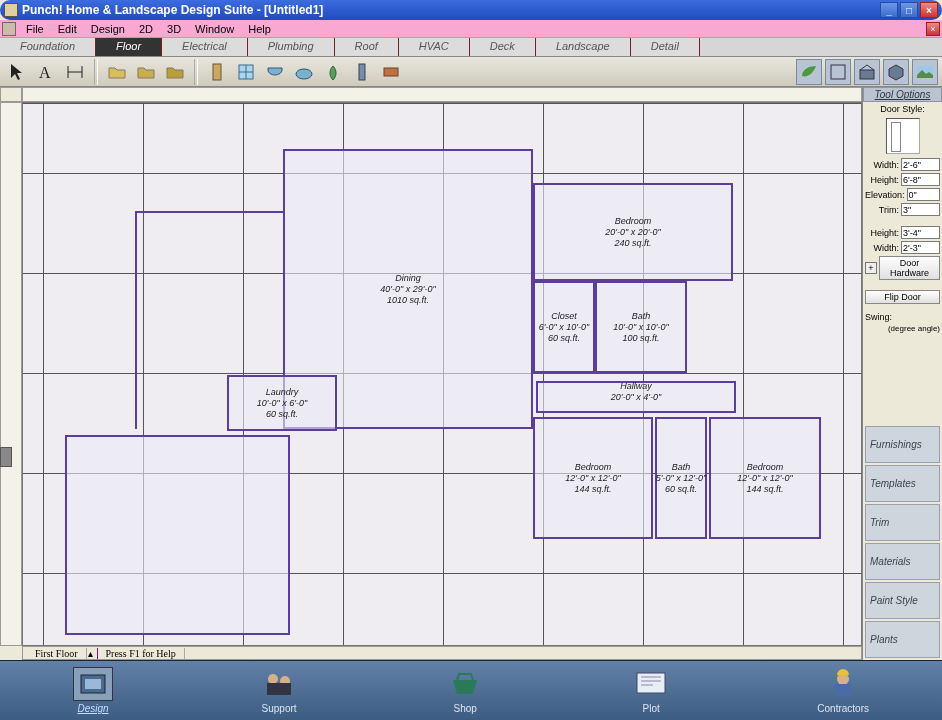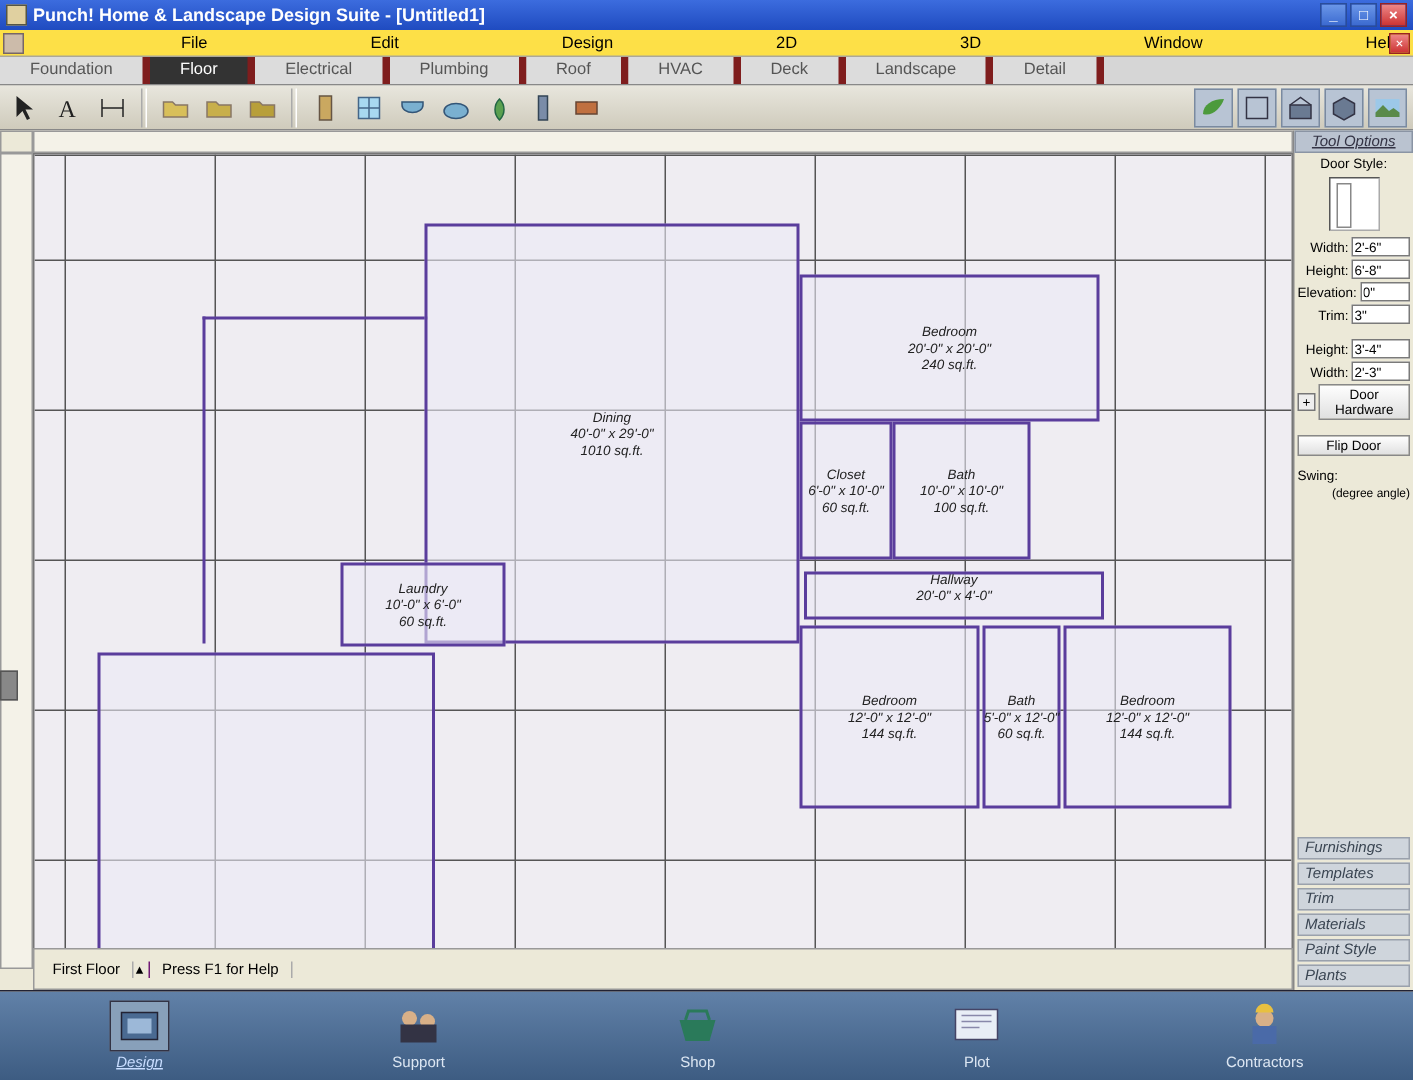--- a/index.html
+++ b/index.html
@@ -13,20 +13,21 @@
     height: 720px;
     position: relative;
   }
   .titlebar {
     background: linear-gradient(#3c6cde, #1f4bc0);
     height: 20px;
     color: #fff;
     display: flex;
     align-items: center;
     padding: 0 4px;
+    border-radius: 10px;
   }
   .titlebar .icon {
     width: 14px; height: 14px;
     background: #e0d0a0; border:1px solid #554;
     margin-right: 4px;
   }
   .titlebar .title { flex:1; font-weight:bold; font-size:12px;}
   .win-btns { display:flex; gap:2px;}
   .win-btn {
     width:18px; height:16px;
@@ -36,38 +37,38 @@
     color:#fff; font-size:10px; font-weight:bold;
     cursor:pointer;
   }
   .win-btn.close { background:linear-gradient(#e88,#c33); border-color:#922;}
   .second-close {
     width:14px; height:14px; background:linear-gradient(#e88,#c33);
     border:1px solid #922; color:#fff; display:flex; align-items:center; justify-content:center;
     position:absolute; right:2px; top:22px; font-size:9px; cursor:pointer;
   }
   .menubar {
-    background:#fde047;
+    background:#f9a8d4;
     border-bottom:1px solid #aca899;
     height:18px;
-    display:flex; align-items:center; padding:0 2px;justify-content:space-between;
+    display:flex; align-items:center; padding:0 2px;
   }
   .menubar .micon{ width:14px;height:14px;border:1px solid #766; background:#cba; margin-right:3px;}
   .menubar span { padding:0 7px; cursor:pointer;}
   .tabbar {
     background:#d6d6d6;
     border-bottom:1px solid #888;
     display:flex;
     height:19px;
   }
   .tab {
     padding:2px 20px;
-    border-right:5px solid #7f1d1d;
+    border-right:1px solid #7f1d1d;
     background:#dcdcdc;
-    color:#555; 
+    color:#555; font-style:italic;
     cursor:pointer;
   }
   .tab.active { background:#333; color:#fff; }
   .toolbar {
     background:linear-gradient(#e8e6dd,#cfcbbc);
     height:30px;
     border-bottom:1px solid #888;
     display:flex; align-items:center;
     padding:0 4px;
     gap:3px;
@@ -105,23 +106,23 @@
   }
   .roomlabel {
     position:absolute;
     text-align:center;
     font-style:italic;
     color:#222;
     font-size:9px;
     line-height:11px;
   }
   .statusbar {
-    position:absolute; left:22px; right:80px; bottom:0; height:28px;
+    position:absolute; left:22px; right:80px; bottom:0; height:14px;
     background:#ece9d8; border:1px solid #999;
-    display:flex; align-items:center; padding:0 4px; font-size:10px;
+    display:flex; align-items:center; padding:0 4px; font-size:10px;font-family:Liberation Serif, serif;
   }
   .statusbar .sec { border-right:1px solid #aaa; padding:0 8px;}
   .side-tab {
     position:absolute; left:0; top:360px;
     width:12px; height:20px;
     background:#888; border:1px solid #555;
     cursor:pointer;
   }
   .rightpanel {
     position:absolute; right:0; top:0; bottom:0; width:80px;
@@ -140,21 +141,21 @@
   }
   .door-thumb { width:34px; height:36px; border:1px inset #aaa; background:#fff; margin:2px auto; position:relative;}
   .door-thumb::after{ content:''; position:absolute; left:4px; top:3px; width:8px; height:28px; border:1px solid #888;}
   .opt-btn {
     border:1px solid #888; background:linear-gradient(#fefefe,#e0e0e0);
     font-size:9px; padding:1px 2px; cursor:pointer; text-align:center;
   }
   .acc-item {
     background:#cfd5dc; border:1px solid #9aa1ac;
     font-style:italic; color:#3a4552;
-    padding:1px 4px; font-size:10px; cursor:pointer;
+    padding:12px 4px; font-size:10px; cursor:pointer;
   }
   .bottomnav {
     position:absolute; left:0; right:0; bottom:0; height:60px;
     background:linear-gradient(#6181a8,#3d5c82);
     display:flex; justify-content:space-around; align-items:center;
     border-top:1px solid #223;
   }
   .nav-item { text-align:center; color:#dce6f2; font-size:10px; cursor:pointer;}
   .nav-item .nicon {
     width:40px; height:34px; margin:0 auto 2px;

